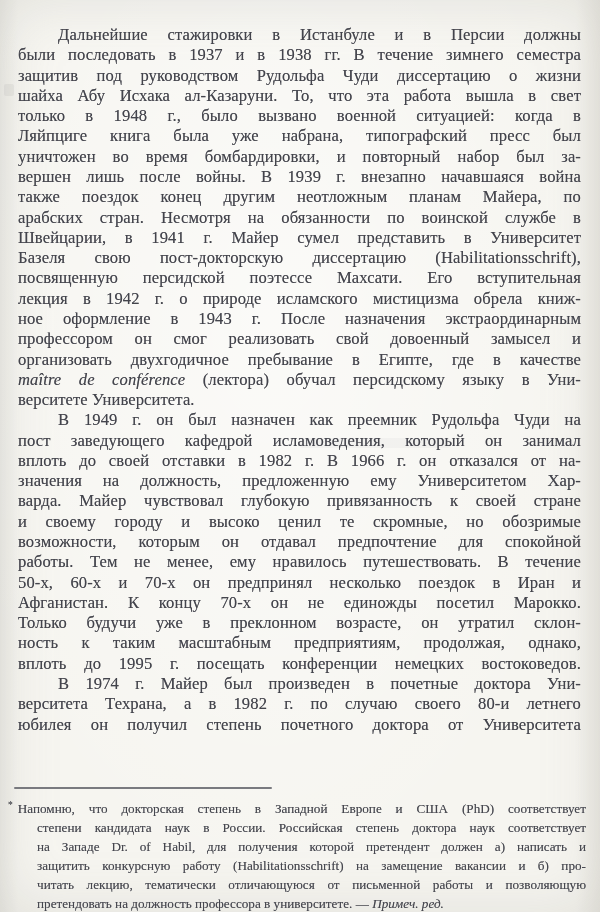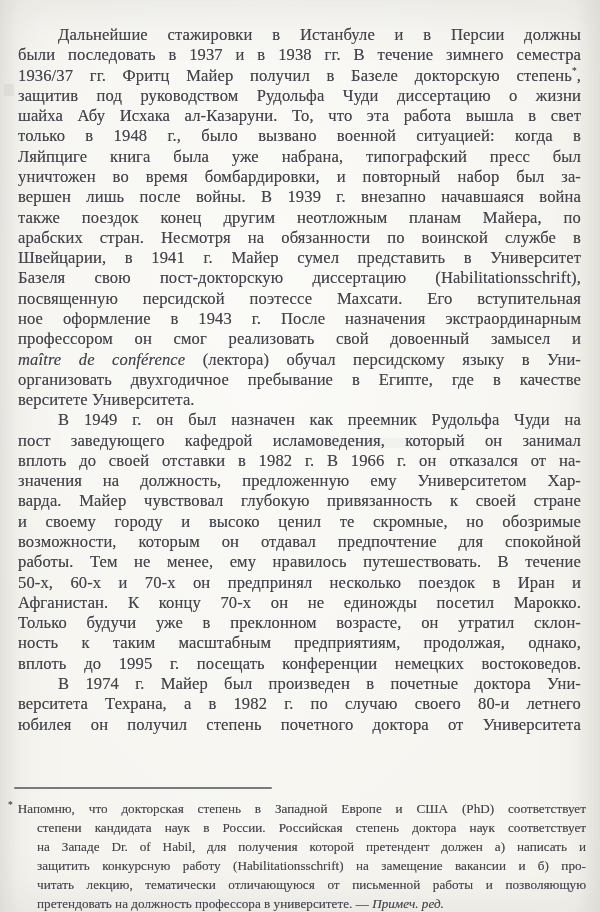--- a/index.html
+++ b/index.html
@@ -81,36 +81,36 @@
 
 <div class="page" style="color: rgb(67, 68, 76); font-family: Liberation Serif, serif;">
 
   <div class="scan-artifact artifact-1"></div>
   <div class="scan-artifact artifact-2"></div>
 
   <div class="body-text">
 
     <div class="line indent">Дальнейшие стажировки в Истанбуле и в Персии должны</div>
     <div class="line">были последовать в 1937 и в 1938 гг. В течение зимнего семестра</div>
-    <div class="line"><span>1936/37 гг. Фритц Майер получил в Базеле докторскую степень</span><sup class="fnmark">*</sup><span>,</span></div>
     <div class="line">защитив под руководством Рудольфа Чуди диссертацию о жизни</div>
     <div class="line">шайха Абу Исхака ал-Казаруни. То, что эта работа вышла в свет</div>
     <div class="line">только в 1948 г., было вызвано военной ситуацией: когда в</div>
     <div class="line">Ляйпциге книга была уже набрана, типографский пресс был</div>
     <div class="line">уничтожен во время бомбардировки, и повторный набор был за-</div>
     <div class="line">вершен лишь после войны. В 1939 г. внезапно начавшаяся война</div>
     <div class="line">также поездок конец другим неотложным планам Майера, по</div>
     <div class="line">арабских стран. Несмотря на обязанности по воинской службе в</div>
     <div class="line">Швейцарии, в 1941 г. Майер сумел представить в Университет</div>
     <div class="line">Базеля свою пост-докторскую диссертацию (Habilitationsschrift),</div>
     <div class="line">посвященную персидской поэтессе Махсати. Его вступительная</div>
+    <div class="line">лекция в 1942 г. о природе исламского мистицизма обрела книж-</div>
     <div class="line">ное оформление в 1943 г. После назначения экстраординарным</div>
     <div class="line">профессором он смог реализовать свой довоенный замысел и</div>
+    <div class="line">организовать двухгодичное пребывание в Египте, где в качестве</div>
     <div class="line"><span class="it">maître de conférence</span><span> (лектора) обучал персидскому языку в Уни-</span></div>
-    <div class="line">организовать двухгодичное пребывание в Египте, где в качестве</div>
     <div class="line al-left">верситете Университета.</div>
 
     <div class="line indent">В 1949 г. он был назначен как преемник Рудольфа Чуди на</div>
     <div class="line">пост заведующего кафедрой исламоведения, который он занимал</div>
     <div class="line">вплоть до своей отставки в 1982 г. В 1966 г. он отказался от на-</div>
     <div class="line">значения на должность, предложенную ему Университетом Хар-</div>
     <div class="line">варда. Майер чувствовал глубокую привязанность к своей стране</div>
     <div class="line">и своему городу и высоко ценил те скромные, но обозримые</div>
     <div class="line">возможности, которым он отдавал предпочтение для спокойной</div>
     <div class="line">работы. Тем не менее, ему нравилось путешествовать. В течение</div>

